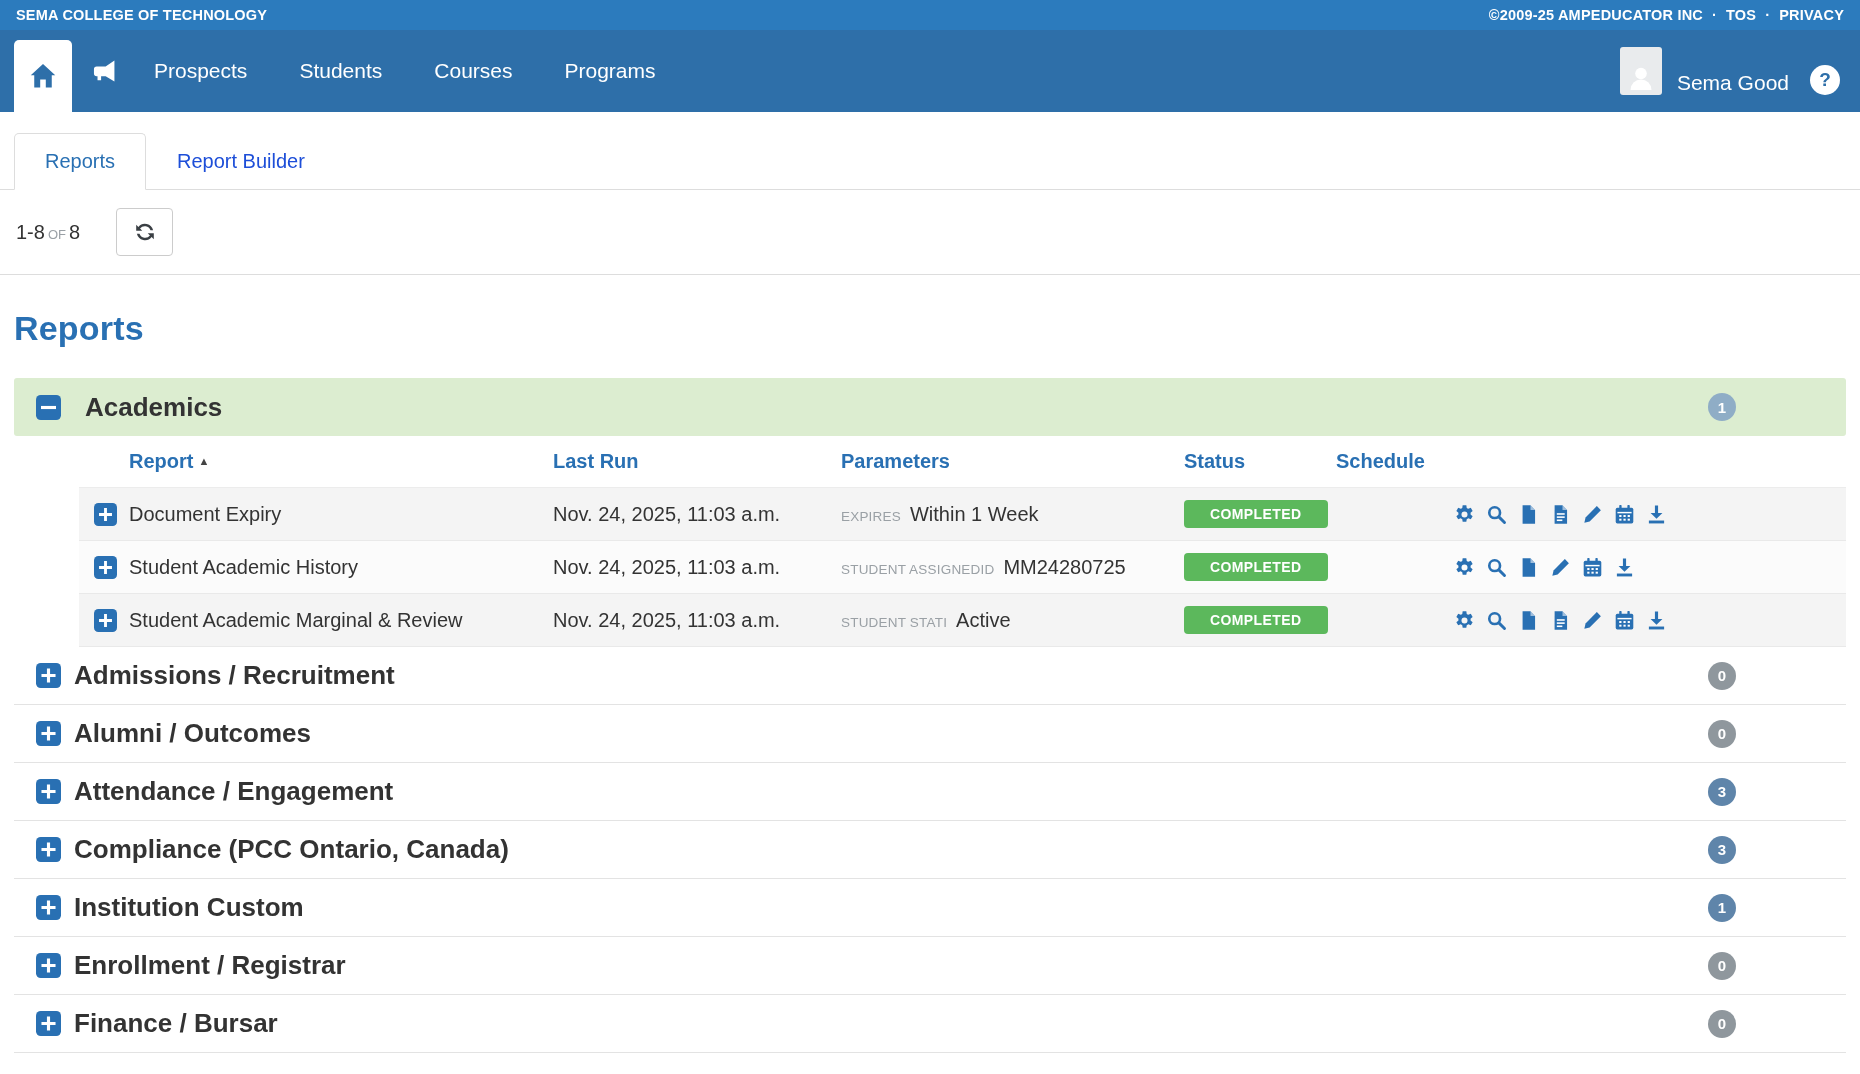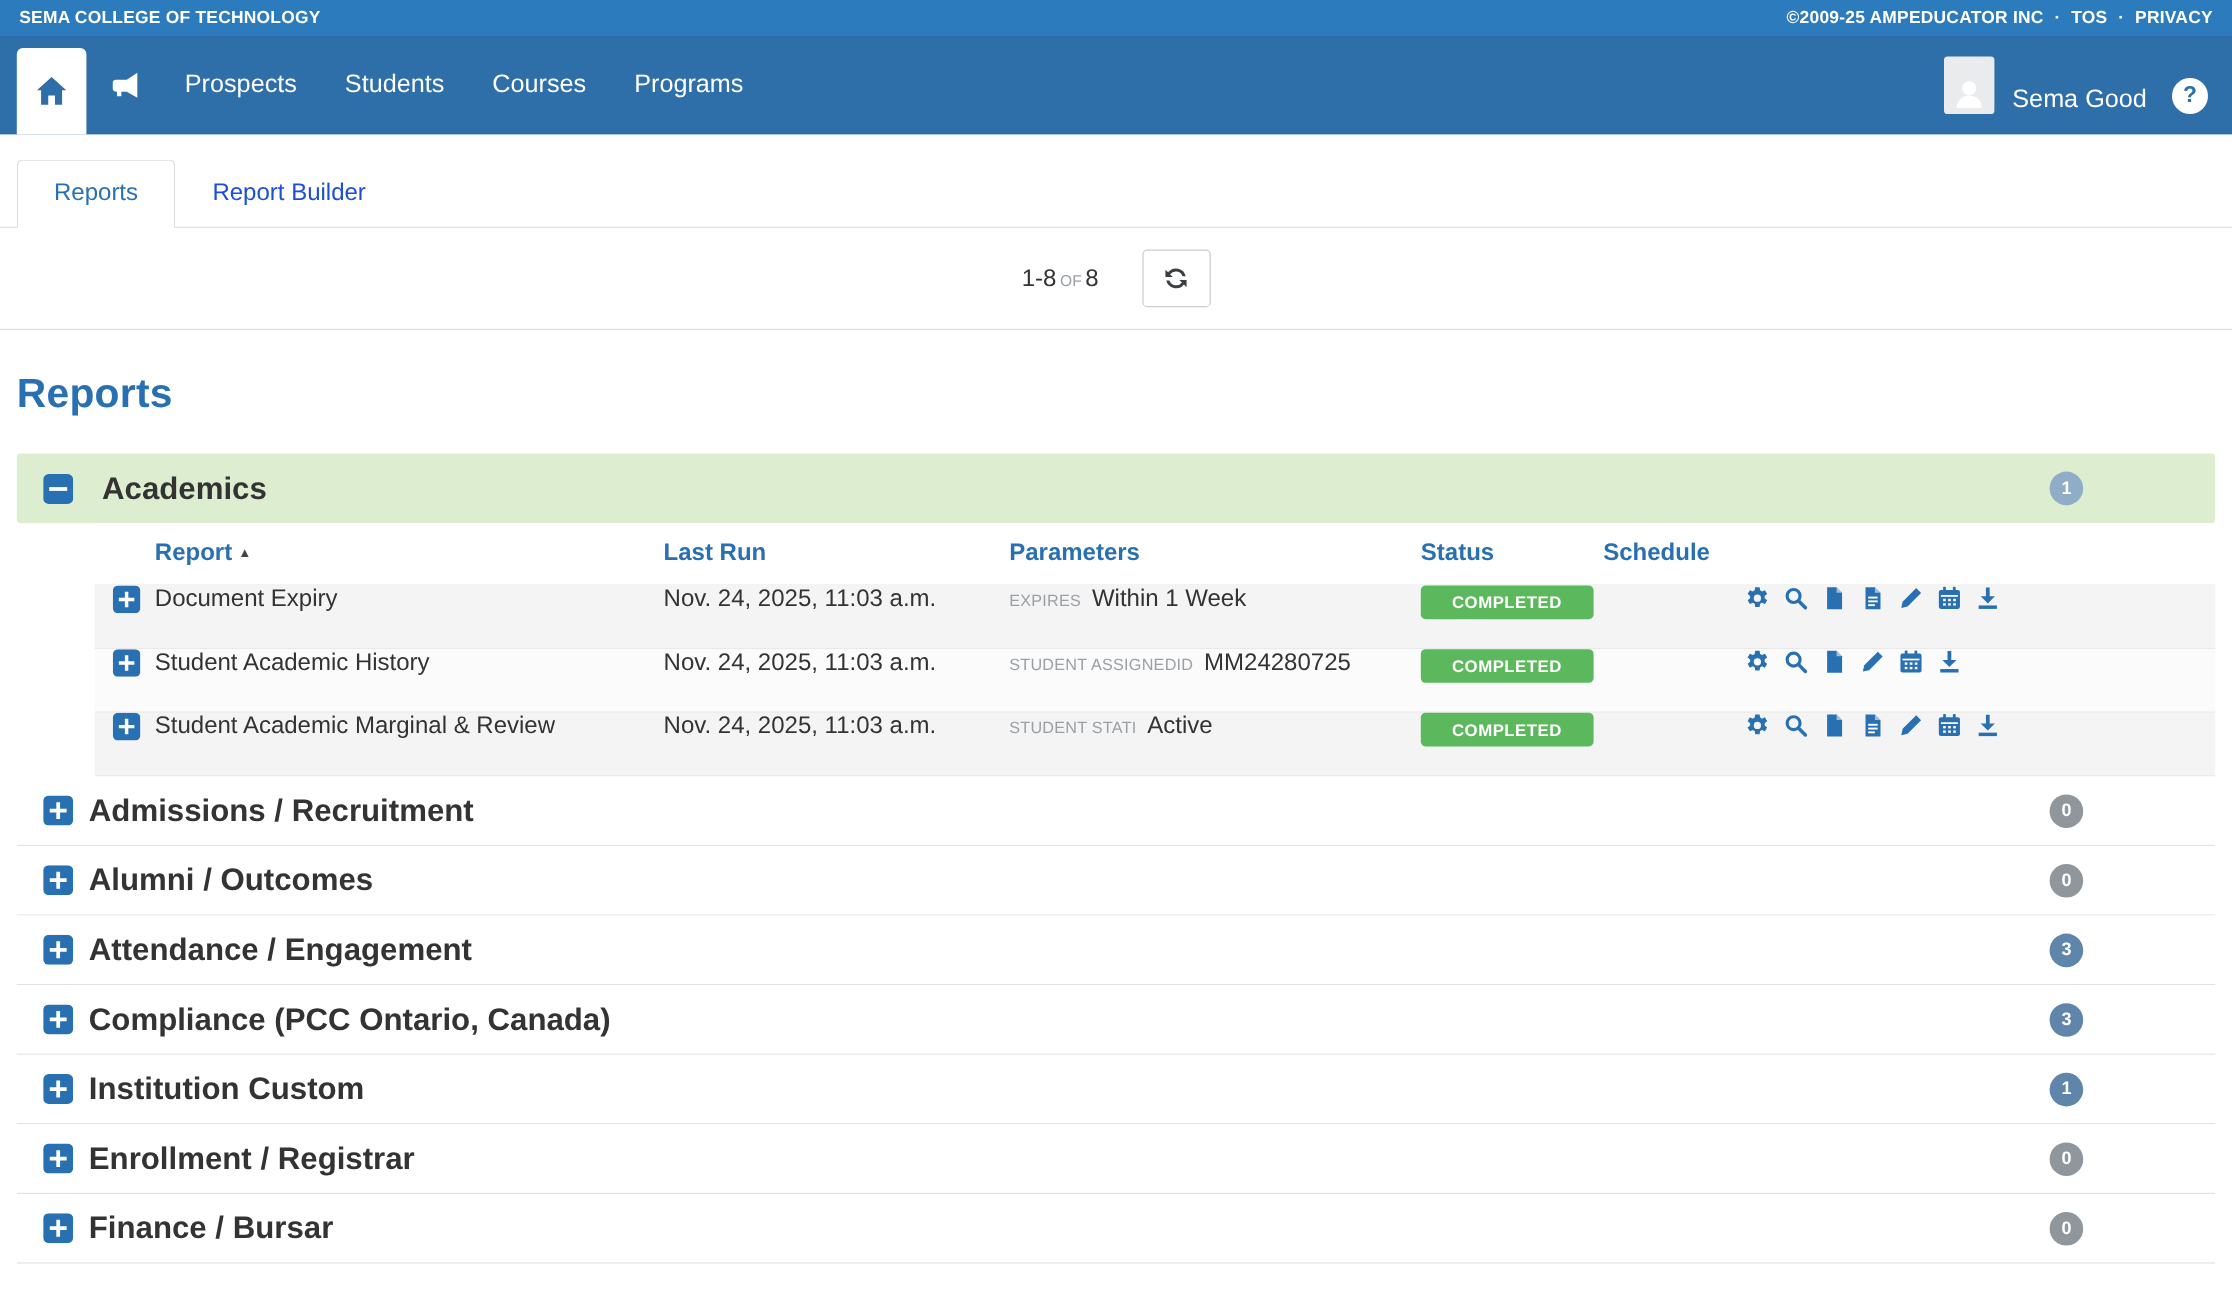--- a/index.html
+++ b/index.html
@@ -11,35 +11,35 @@
   .topstrip{height:30px;background:#2c7bbd;color:#fff;display:flex;align-items:center;justify-content:space-between;padding:0 16px;font-size:14.5px;font-weight:700;letter-spacing:.2px}
   .ts-right{display:flex;align-items:flex-end;gap:9px}
   .ts-link{cursor:pointer}
 
   
   .navbar{height:82px;background:#2e6fa9;display:flex;align-items:center;padding-right:20px;color:#fff}
   .home-tab{align-self:flex-end;height:72px;width:58px;margin-left:14px;background:#fff;border-radius:5px 5px 0 0;display:flex;align-items:center;justify-content:center;cursor:pointer}
   .home-ic svg{width:28px;height:28px;fill:#2e6fa9;display:block}
   .nav-ic{margin-left:20px;cursor:pointer;display:flex}
   .nav-ic svg{width:26px;height:26px;fill:#fff;display:block}
-  .nav-links{display:flex;align-items:center;gap:40px;margin-left:36px;font-size:21px}
+  .nav-links{display:flex;align-items:center;gap:52px;margin-left:36px;font-size:21px}
   .nav-item{cursor:pointer}
   .nav-right{margin-left:auto;display:flex;align-items:flex-end;gap:15px}
   .avatar{width:42px;height:48px;background:#e9ebed;border-radius:3px;display:flex;align-items:flex-end;justify-content:center;overflow:hidden;cursor:pointer}
   .avatar svg{width:30px;height:34px;display:block}
   .user-name{font-size:21px;cursor:pointer}
   .help{width:30px;height:30px;border-radius:50%;background:#fff;color:#2e6fa9;display:flex;align-items:center;justify-content:center;font-size:19px;font-weight:700;cursor:pointer;margin-left:6px}
 
   
   .tabbar{display:flex;align-items:flex-end;padding:18px 0 0 14px;border-bottom:1px solid #ddd;height:78px}
   .tab{padding:16px 30px;font-size:20px;color:#1d4ed8;cursor:pointer;border:1px solid transparent;border-radius:5px 5px 0 0;margin-bottom:-1px}
   .tab.active{background:#fff;border-color:#ddd;border-bottom-color:#fff;color:#2970b3}
 
   
-  .pagrow{display:flex;align-items:center;justify-content:center;gap:36px;padding:18px 16px}
+  .pagrow{display:flex;align-items:center;justify-content:flex-start;gap:36px;padding:18px 16px}
   .pag-text{font-size:20px;color:#333}
   .pag-text .of{font-size:13px;color:#9aa0a6;margin:0 3px}
   .refresh-btn{width:57px;height:48px;background:#fff;border:1px solid #ccc;border-radius:4px;display:flex;align-items:center;justify-content:center;cursor:pointer}
   .refresh-ic svg{width:22px;height:22px;fill:#3a3f44;display:block}
   .rule{border:none;border-top:1px solid #ddd}
 
   
   .main{padding:0 14px}
   h1{font-size:34px;color:#2970b3;font-weight:700;margin:34px 0 30px;letter-spacing:.2px}
 
@@ -60,21 +60,21 @@
   .th{cursor:pointer}
   .caret{font-size:11px;color:#444;margin-left:5px;display:inline-block;transform:translateY(-3px)}
   .c-expand{width:50px;display:flex;align-items:center;padding-left:15px}
   .c-report{width:424px}
   .c-lastrun{width:288px}
   .c-params{width:343px}
   .cell.c-params{display:flex;align-items:baseline}
   .c-status{width:152px}
   .c-schedule{width:118px}
   .c-actions{flex:1;display:flex;align-items:center;gap:11px}
-  .trow{display:flex;align-items:flex-start;height:53px;border-bottom:1px solid #e9e9e9;color:#333}
+  .trow{display:flex;align-items:center;height:53px;border-bottom:1px solid #e9e9e9;color:#333}
   .trow.odd{background:#f4f4f4}
   .trow.even{background:#fbfbfb}
   .row-expand{display:flex;cursor:pointer}
   .row-expand svg{width:23px;height:23px;display:block}
   .plabel{font-size:13.5px;color:#9aa0a5;margin-right:9px;letter-spacing:.2px;white-space:nowrap}
   .pval{color:#333}
   .status-badge{display:inline-block;background:#5cb85c;color:#fff;font-size:14px;font-weight:700;letter-spacing:.4px;padding:6px 26px;border-radius:4px}
   .act-icon{width:21px;height:21px;color:#2970b3;cursor:pointer;display:inline-flex}
   .act-icon svg{width:100%;height:100%;display:block;fill:currentColor}
 </style>

